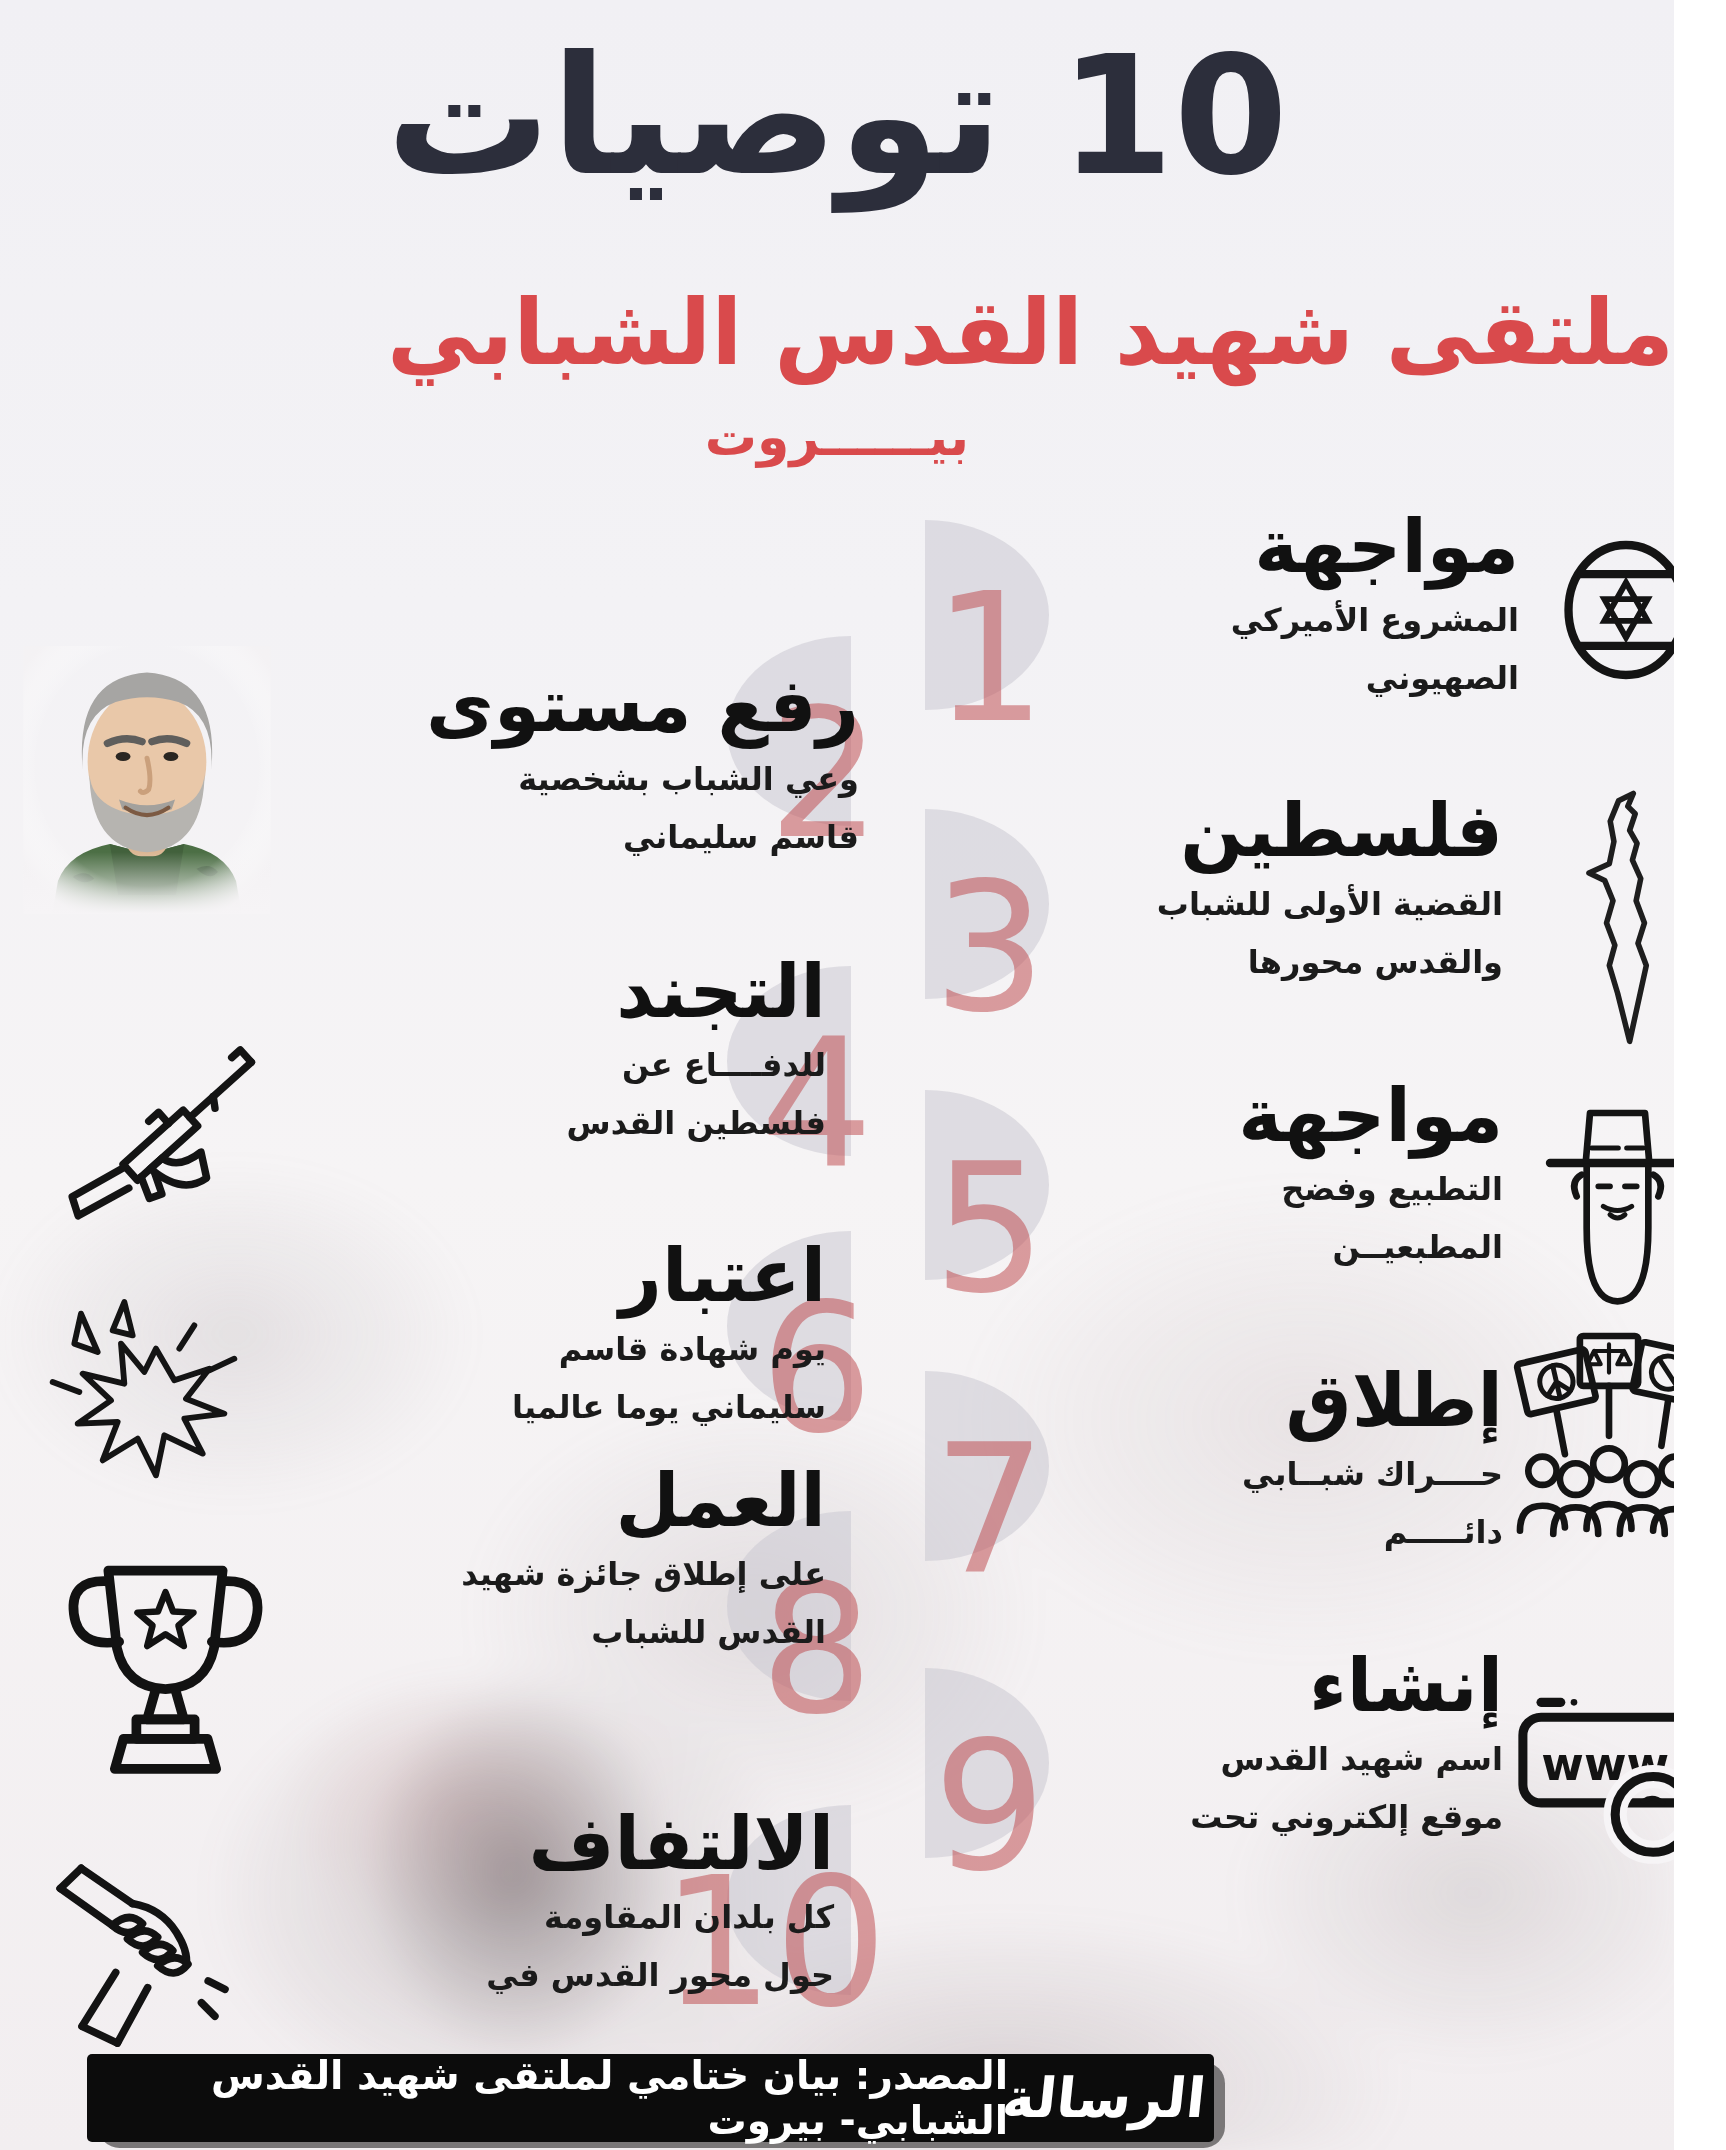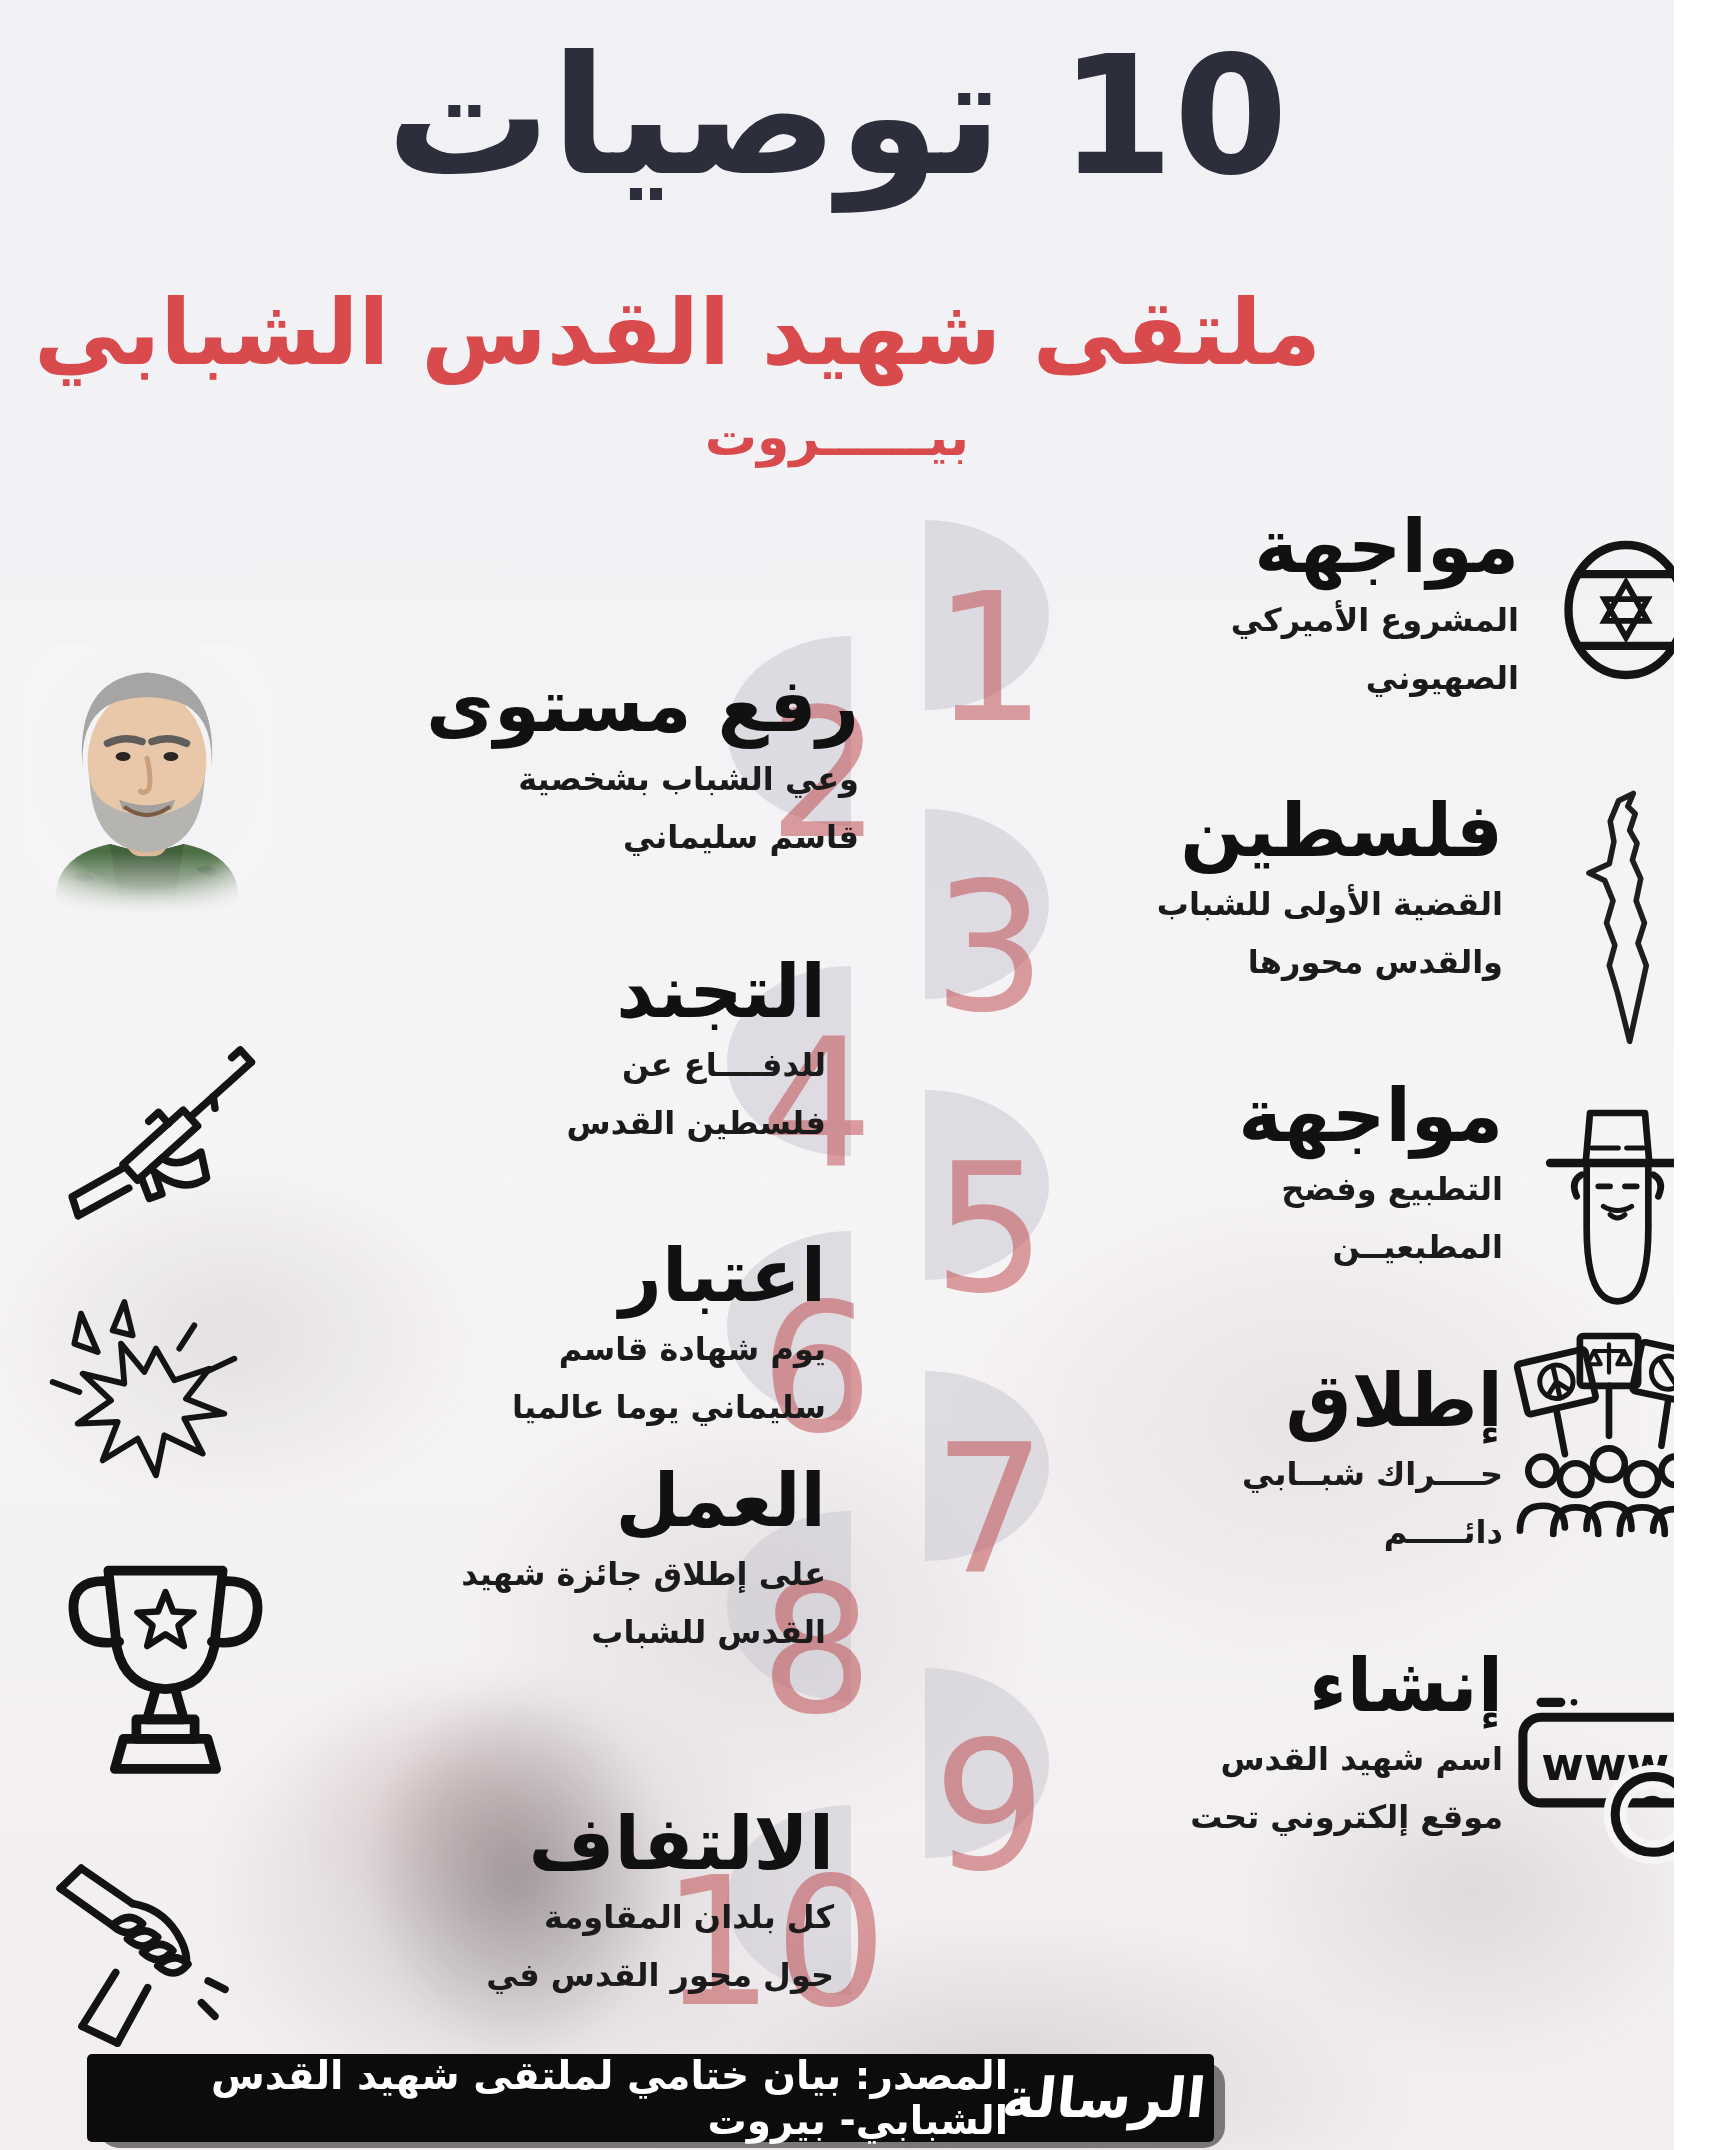--- a/index.html
+++ b/index.html
@@ -25,22 +25,22 @@
       radial-gradient(347px 248px at 88% 88%, rgba(120,105,108,0.16), transparent 70%);
     filter:blur(13.2px);
   }
   .title{
     position:absolute;top:23px;left:0;width:100%;z-index:3;
     direction:rtl;text-align:center;
     font-size:164px;font-weight:bold;color:#2c2e3b;line-height:1.15;
   }
   .subtitle{
     position:absolute;top:274px;left:0;width:100%;z-index:3;
-    direction:rtl;text-align:left;
-    font-size:91px;font-weight:bold;color:#d94a4c;line-height:1.3;padding-left:34px;
+    direction:rtl;text-align:right;
+    font-size:91px;font-weight:bold;color:#d94a4c;line-height:1.3;
   }
   .city{
     position:absolute;top:406px;left:0;width:100%;z-index:3;
     direction:rtl;text-align:center;
     font-size:52px;font-weight:bold;color:#d94a4c;line-height:1.2;
   }
   .semi{position:absolute;width:124px;height:190px;background:rgba(203,201,210,0.55);z-index:1;}
   .semi.r{left:925px;border-top-right-radius:124px 95px;border-bottom-right-radius:124px 95px;}
   .semi.l{left:727px;border-top-left-radius:124px 95px;border-bottom-left-radius:124px 95px;}
   .num{

